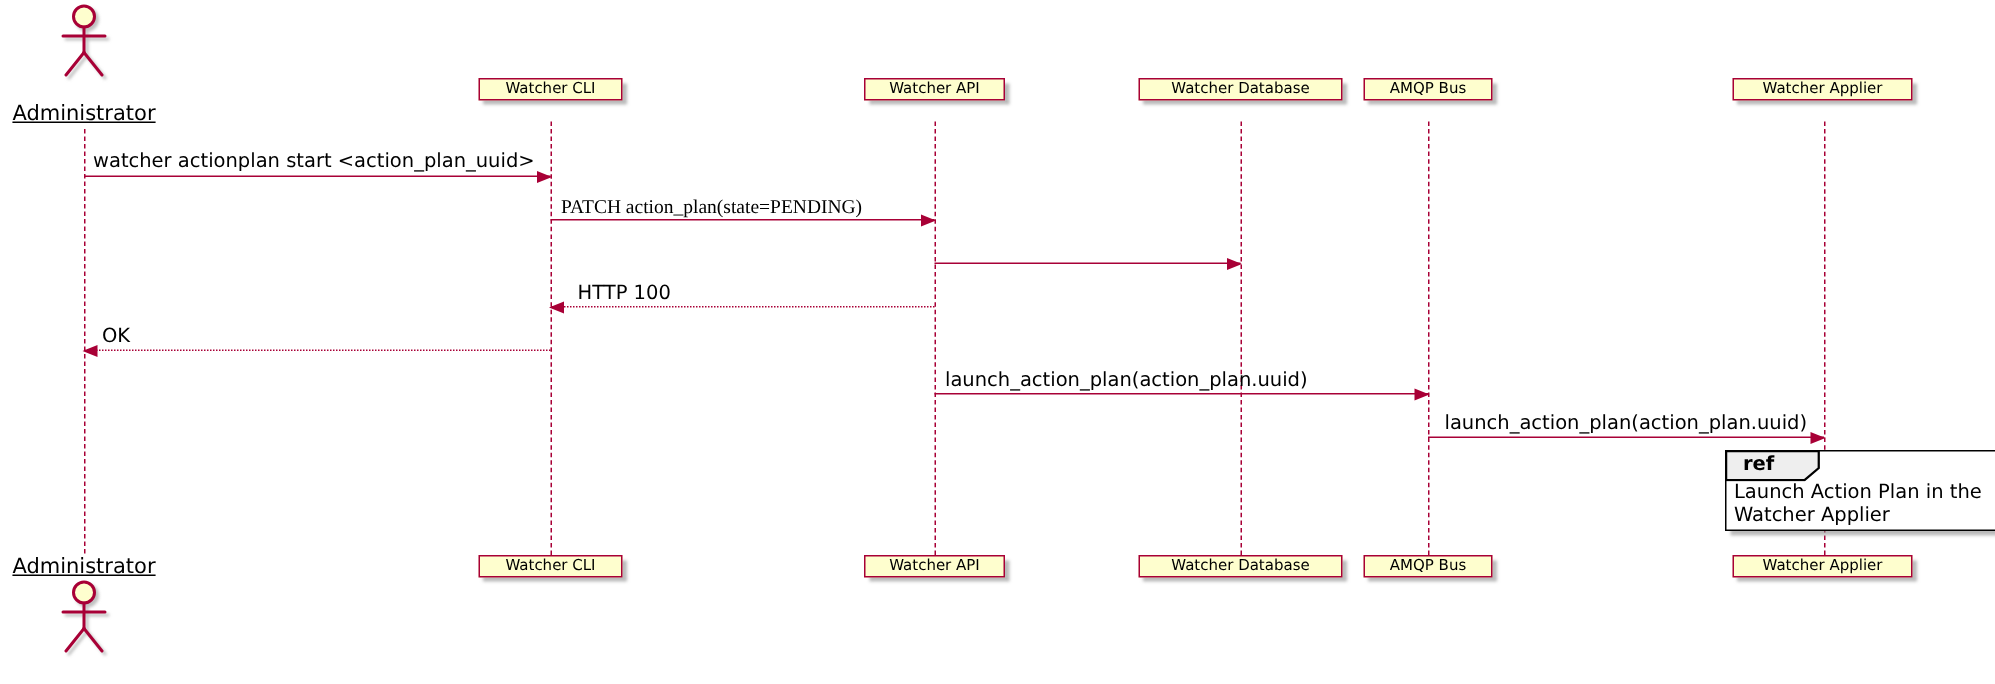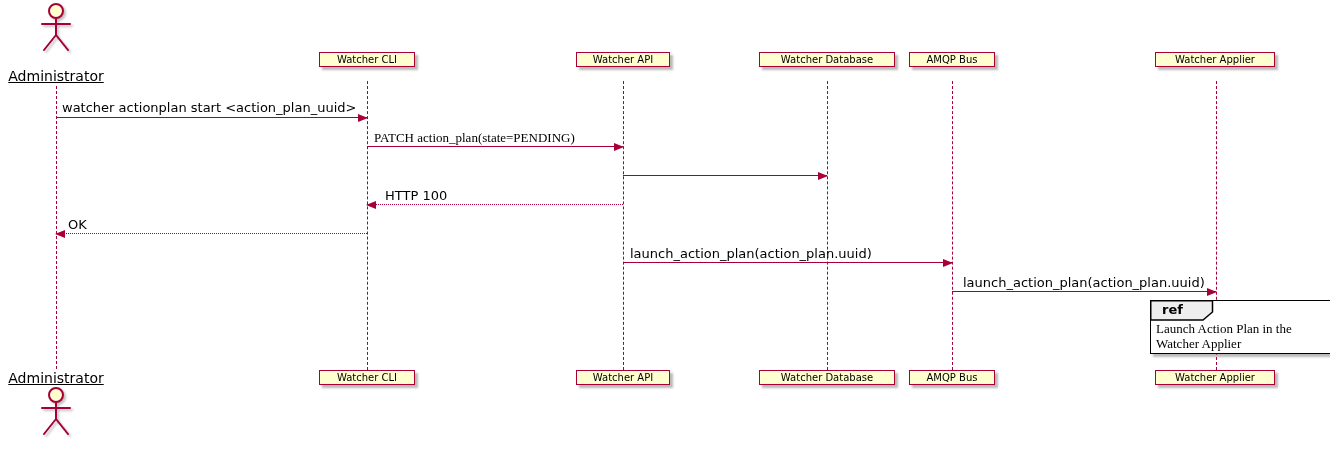--- a/index.html
+++ b/index.html
@@ -40,21 +40,21 @@
   .head.right{right:-1px; top:-4px; border-top:4px solid transparent; border-bottom:4px solid transparent; border-left:10px solid var(--line);}
   .head.left{left:-1px; top:-4px; border-top:4px solid transparent; border-bottom:4px solid transparent; border-right:10px solid var(--line);}
 
   .ref-box{
     position:absolute; box-sizing:border-box; z-index:5;
     background:var(--background); border:1.5px solid var(--ref_border);
     box-shadow:3px 3px 2px rgba(130,130,130,.55);
   }
   .ref-header-svg{position:absolute; left:-1px; top:-1px;}
   .ref-keyword{position:absolute; left:11px; top:1px; font-size:13px; font-weight:bold; color:var(--text);}
-  .ref-text{position:absolute; left:5px; top:20px; font-size:13px; line-height:15px; color:var(--text); white-space:nowrap;font-family:Liberation Serif, serif;}
+  .ref-text{position:absolute; left:5px; top:20px; font-size:13px; line-height:15px; color:var(--text); white-space:nowrap;}
 </style>
 </head>
 <body>
 
 <div id="canvas">
 
   <div class="lifeline" style="left:56px;  top:86px; height:283px;"></div>
   <div class="lifeline" style="left:367px; top:81px; height:289px;"></div>
   <div class="lifeline" style="left:623px; top:81px; height:289px;"></div>
   <div class="lifeline" style="left:827px; top:81px; height:289px;"></div>

